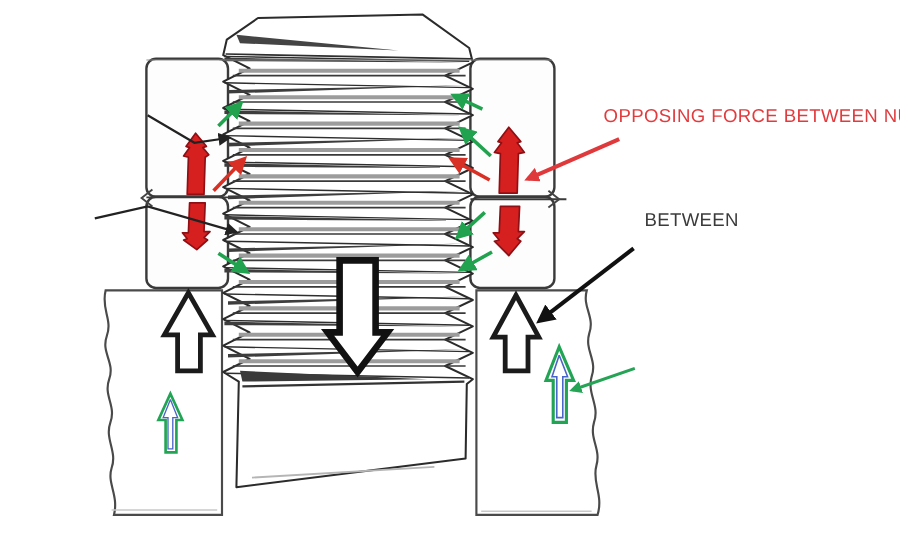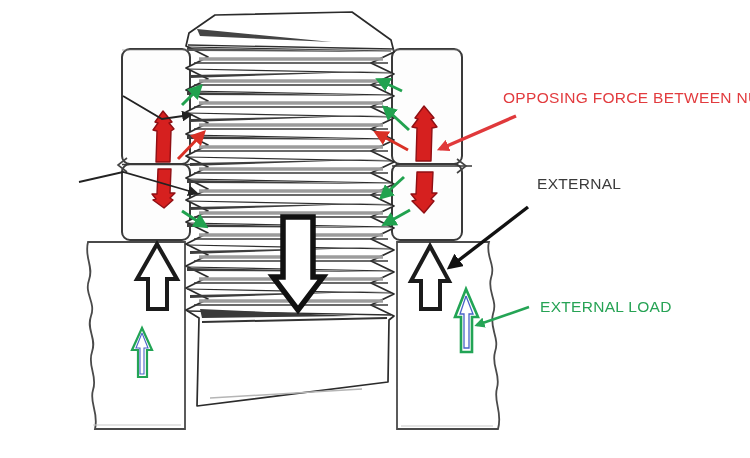--- a/index.html
+++ b/index.html
@@ -166,16 +166,15 @@
     <polyline points="123,96 162,119 190,115" marker-end="url(#mBlackS)"></polyline>
     <polyline points="79,182 123,172 196,193" marker-end="url(#mBlackS)"></polyline>
   </g>
 
   <line x1="516" y1="116" x2="440" y2="149" stroke="#e0393b" stroke-width="3.4" marker-end="url(#mRedB)"></line>
   <line x1="528" y1="207" x2="450" y2="267" stroke="#111" stroke-width="3.4" marker-end="url(#mBlackB)"></line>
   <line x1="529" y1="307" x2="477" y2="325" stroke="#25a455" stroke-width="2.6" marker-end="url(#mGreenB)"></line>
 </svg>
 
 <div class="lbl lbl-red" style="left:503px;top:89px;">OPPOSING FORCE BETWEEN NUTS</div>
-<div class="lbl lbl-black" style="left:537px;top:175px;">EXTERNAL</div>
-<div class="lbl lbl-green" style="left:540px;top:298px;">EXTERNAL LOAD</div>
+<div class="lbl lbl-black" style="left:537px;top:175px;">BETWEEN</div>
 
 </div>
 
 </body></html>

